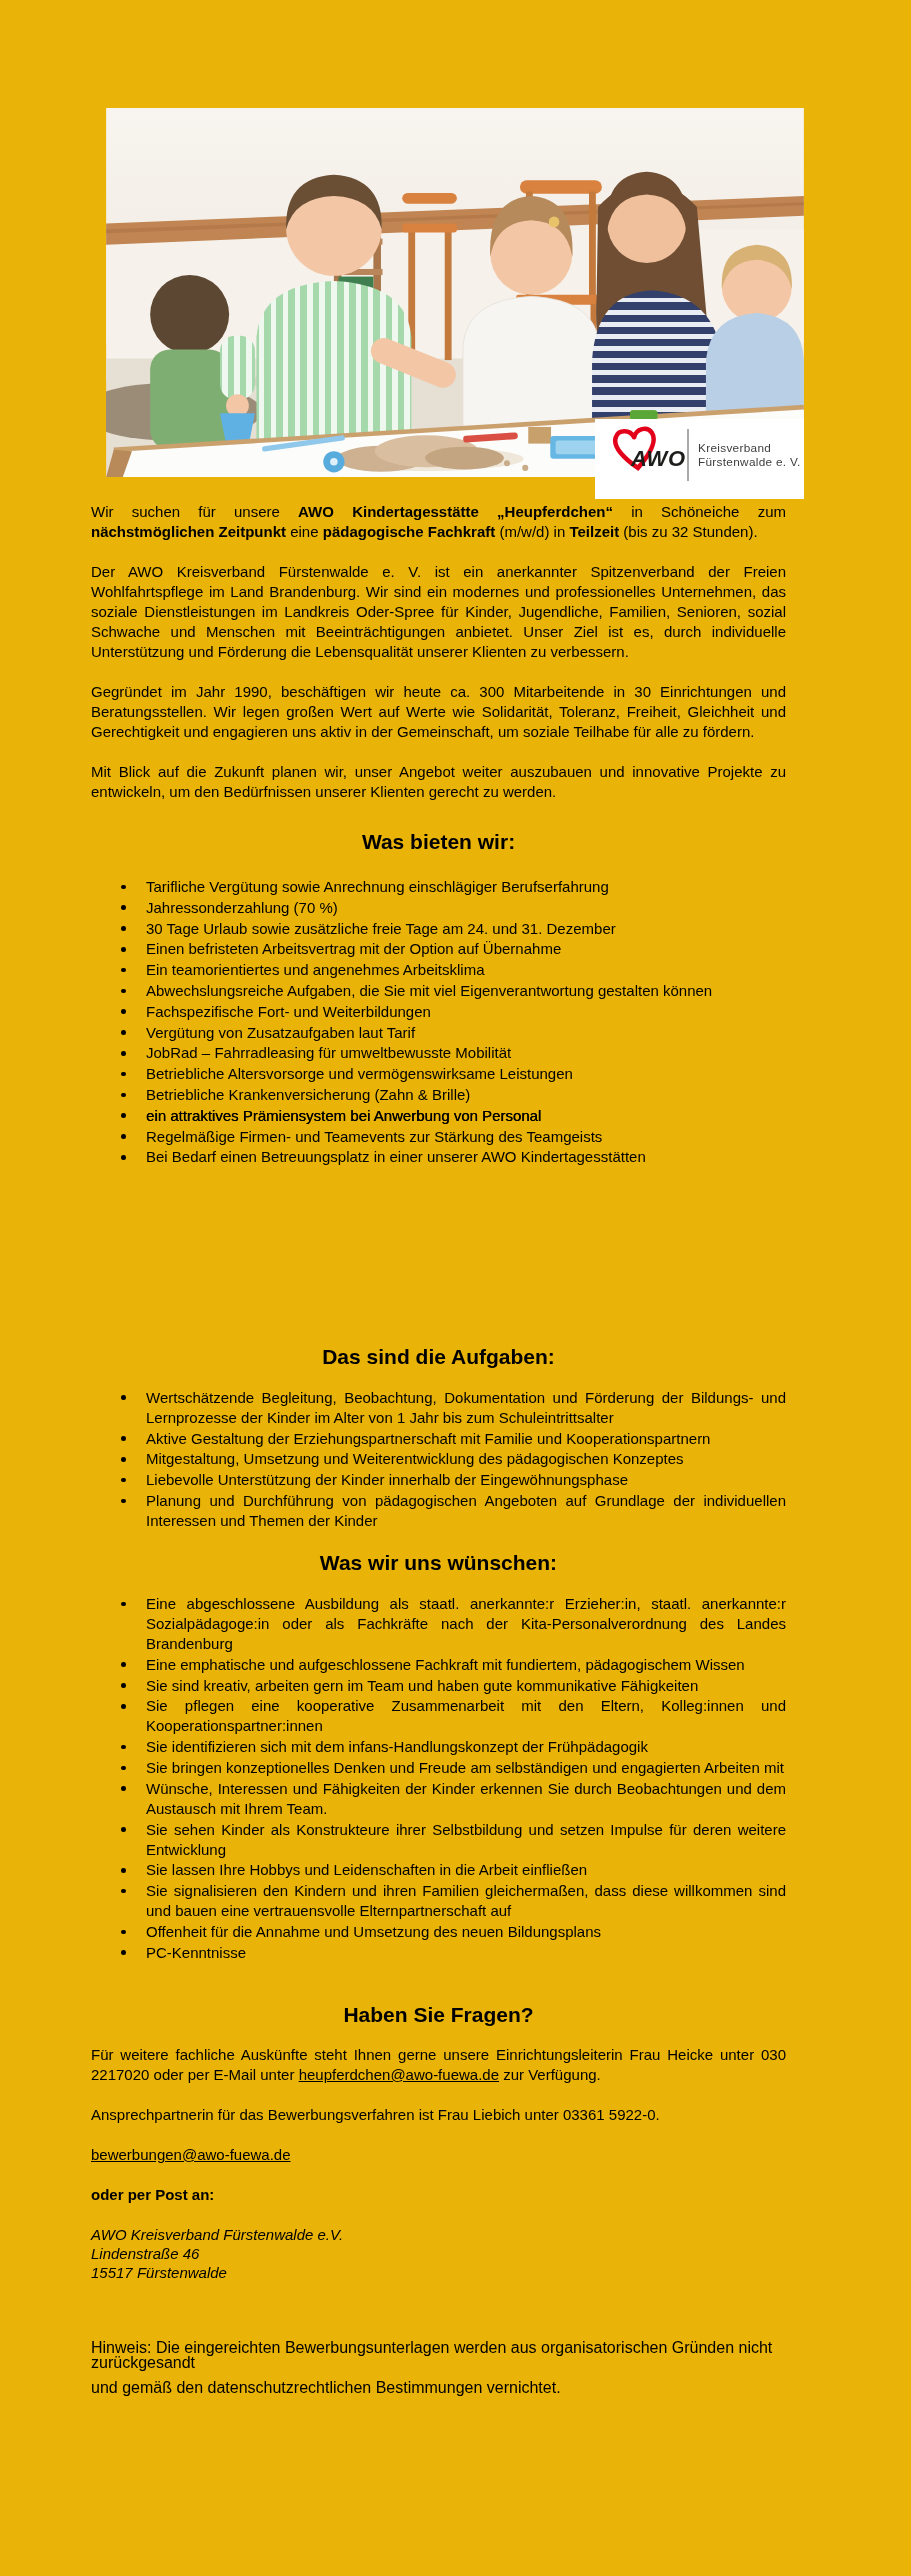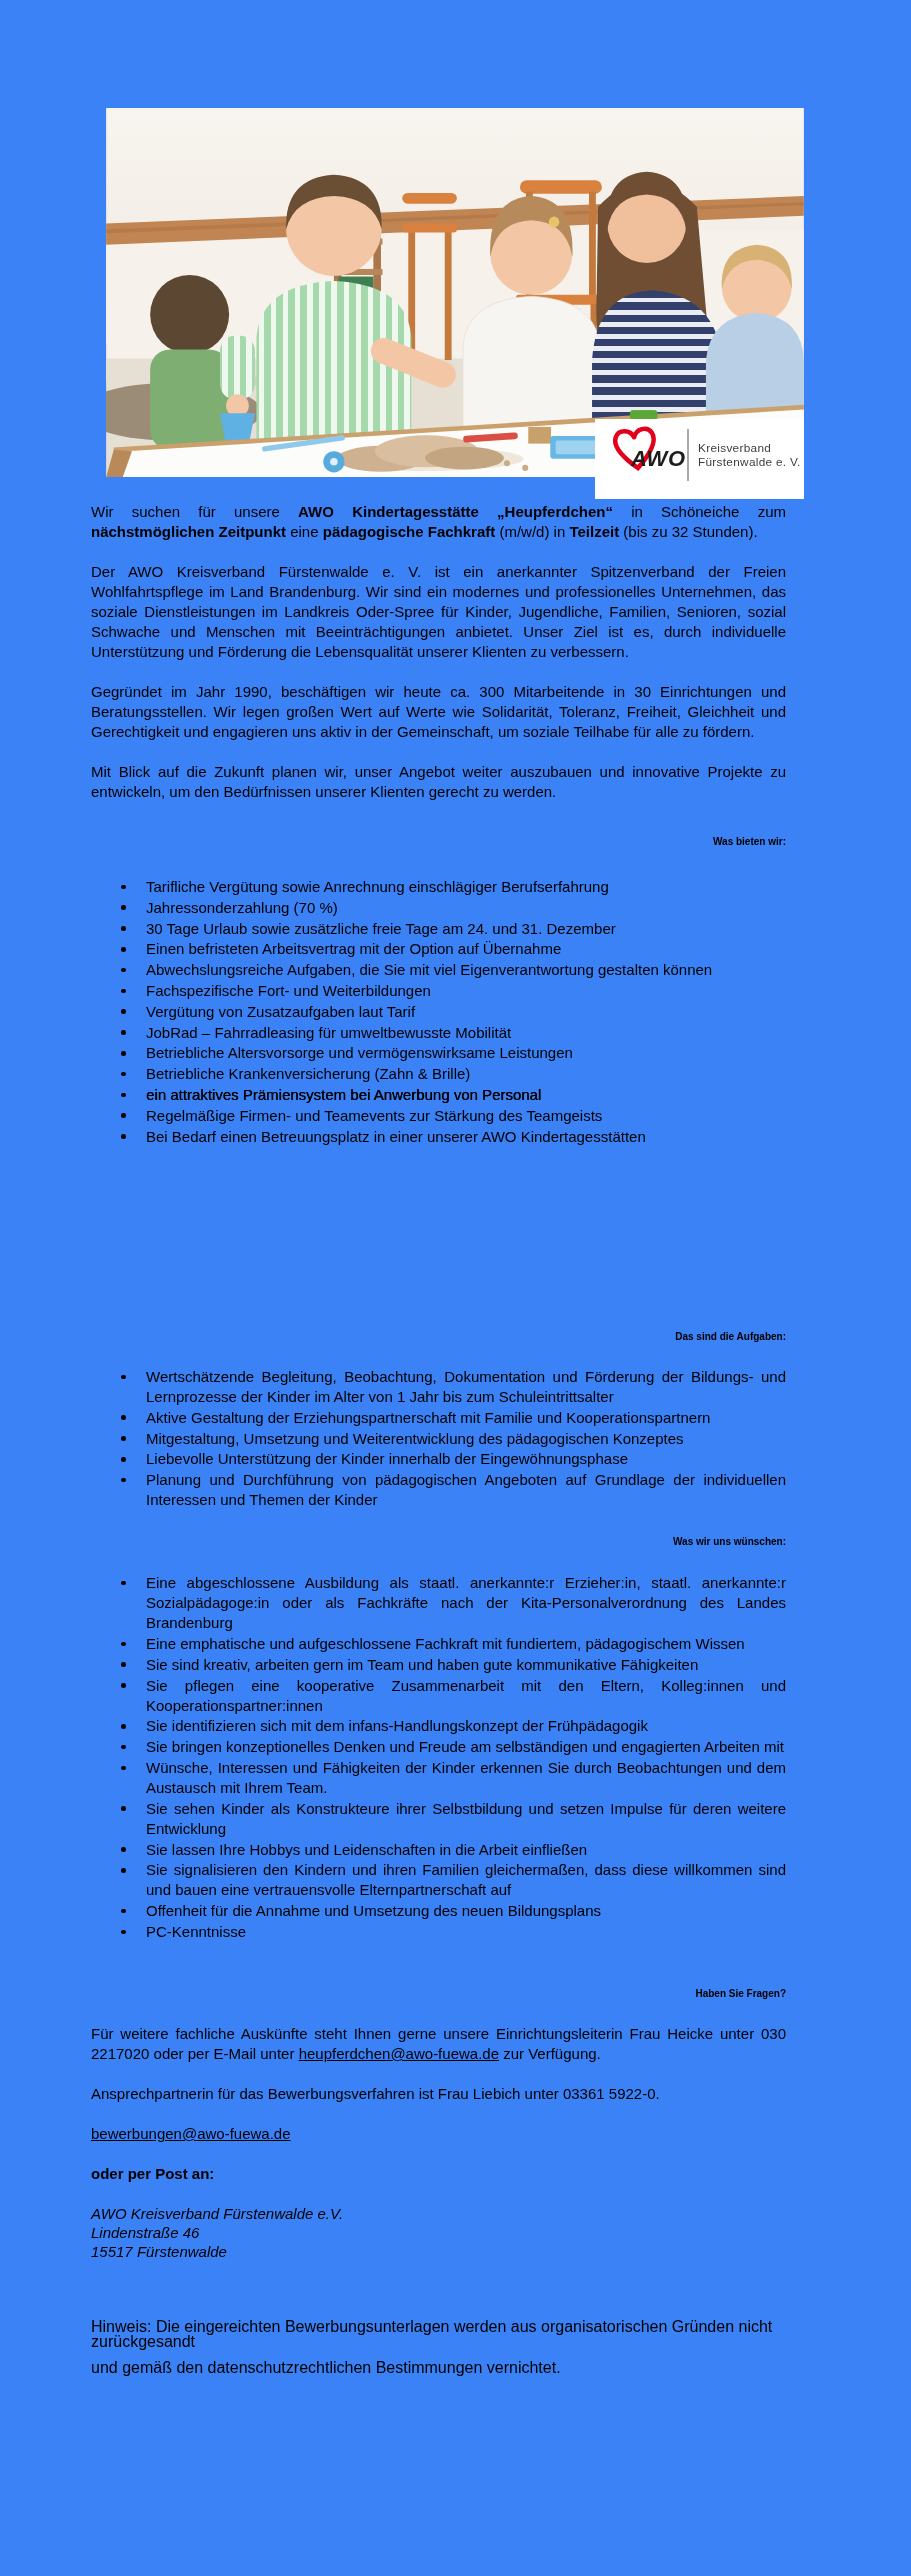--- a/index.html
+++ b/index.html
@@ -1,33 +1,33 @@
 <!DOCTYPE html>
 <html lang="de" style="font-size:12px"><head>
 <meta charset="utf-8">
 <style>
   html,body{margin:0;padding:0;background:#fff;}
-  .page{position:relative;width:911px;height:2576px;background:#3b82f6;overflow:hidden;
+  .page{position:relative;width:911px;height:2576px;background:#eab308;overflow:hidden;
         font-family:"Liberation Sans","DejaVu Sans",sans-serif;color:#000;}
   
   .hero{position:relative;margin:108px 0 0 106px;width:698px;height:369px;}
   .hero svg{display:block;}
   .logo-box{position:absolute;left:489px;top:311px;width:209px;height:80px;background:#fff;}
   .heart-wrap{position:absolute;left:16.7px;top:6px;}
   .awo-word{position:absolute;left:36px;top:27px;font-size:22px;font-weight:bold;
             font-style:italic;color:#1d1d1b;letter-spacing:0.8px;}
   .logo-divider{position:absolute;left:92px;top:10px;width:1.5px;height:52px;background:#a9a9a9;}
   .logo-text{position:absolute;left:103px;top:22px;font-size:11.8px;line-height:14.4px;
              color:#3e3e3d;letter-spacing:0.3px;white-space:nowrap;}
   .logo-text span{display:block;}
   
   .content{display:flow-root;padding-left:91px;width:695px;font-size:15px;line-height:20px;}
   .content p{margin:20px 0;text-align:justify;}
   p.p-first{margin-top:25px;}
-  h2{font-size:10px;line-height:20px;font-weight:bold;margin:20px 0;text-align:right;}
+  h2{font-size:21px;line-height:20px;font-weight:bold;margin:20px 0;text-align:center;}
   .h-offer{margin-top:30px;margin-bottom:0;}
   .h-tasks{margin-top:180px;margin-bottom:0;}
   .h-wishes{margin-top:22px;margin-bottom:0;}
   .h-questions{margin-top:42px;margin-bottom:20px;}
   ul{margin:25px 0 20px;padding-left:55px;list-style:none;}
   .ul-tasks{margin-top:20.5px;}
   .ul-wishes{margin-top:21px;}
   li{position:relative;text-align:justify;line-height:20px;margin-bottom:0.8px;}
   li::before{content:"";position:absolute;left:-25px;top:7.6px;width:4.6px;height:4.6px;
              border-radius:50%;background:#000;}
@@ -170,20 +170,21 @@
     <p>Der AWO Kreisverband Fürstenwalde e. V. ist ein anerkannter Spitzenverband der Freien Wohlfahrtspflege im Land Brandenburg. Wir sind ein modernes und professionelles Unternehmen, das soziale Dienstleistungen im Landkreis Oder-Spree für Kinder, Jugendliche, Familien, Senioren, sozial Schwache und Menschen mit Beeinträchtigungen anbietet. Unser Ziel ist es, durch individuelle Unterstützung und Förderung die Lebensqualität unserer Klienten zu verbessern.</p>
     <p>Gegründet im Jahr 1990, beschäftigen wir heute ca. 300 Mitarbeitende in 30 Einrichtungen und Beratungsstellen. Wir legen großen Wert auf Werte wie Solidarität, Toleranz, Freiheit, Gleichheit und Gerechtigkeit und engagieren uns aktiv in der Gemeinschaft, um soziale Teilhabe für alle zu fördern.</p>
     <p>Mit Blick auf die Zukunft planen wir, unser Angebot weiter auszubauen und innovative Projekte zu entwickeln, um den Bedürfnissen unserer Klienten gerecht zu werden.</p>
 
     <h2 class="h-offer">Was bieten wir:</h2>
     <ul>
         <li>Tarifliche Vergütung sowie Anrechnung einschlägiger Berufserfahrung</li>
         <li>Jahressonderzahlung (70 %)</li>
         <li>30 Tage Urlaub sowie zusätzliche freie Tage am 24. und 31. Dezember</li>
         <li>Einen befristeten Arbeitsvertrag mit der Option auf Übernahme</li>
+        <li>Ein teamorientiertes und angenehmes Arbeitsklima</li>
         <li>Abwechslungsreiche Aufgaben, die Sie mit viel Eigenverantwortung gestalten können</li>
         <li>Fachspezifische Fort- und Weiterbildungen</li>
         <li>Vergütung von Zusatzaufgaben laut Tarif</li>
         <li>JobRad – Fahrradleasing für umweltbewusste Mobilität</li>
         <li>Betriebliche Altersvorsorge und vermögenswirksame Leistungen</li>
         <li>Betriebliche Krankenversicherung (Zahn &amp; Brille)</li>
         <li class="heavy">ein attraktives Prämiensystem bei Anwerbung von Personal</li>
         <li>Regelmäßige Firmen- und Teamevents zur Stärkung des Teamgeists</li>
         <li>Bei Bedarf einen Betreuungsplatz in einer unserer AWO Kindertagesstätten</li>
       </ul>

